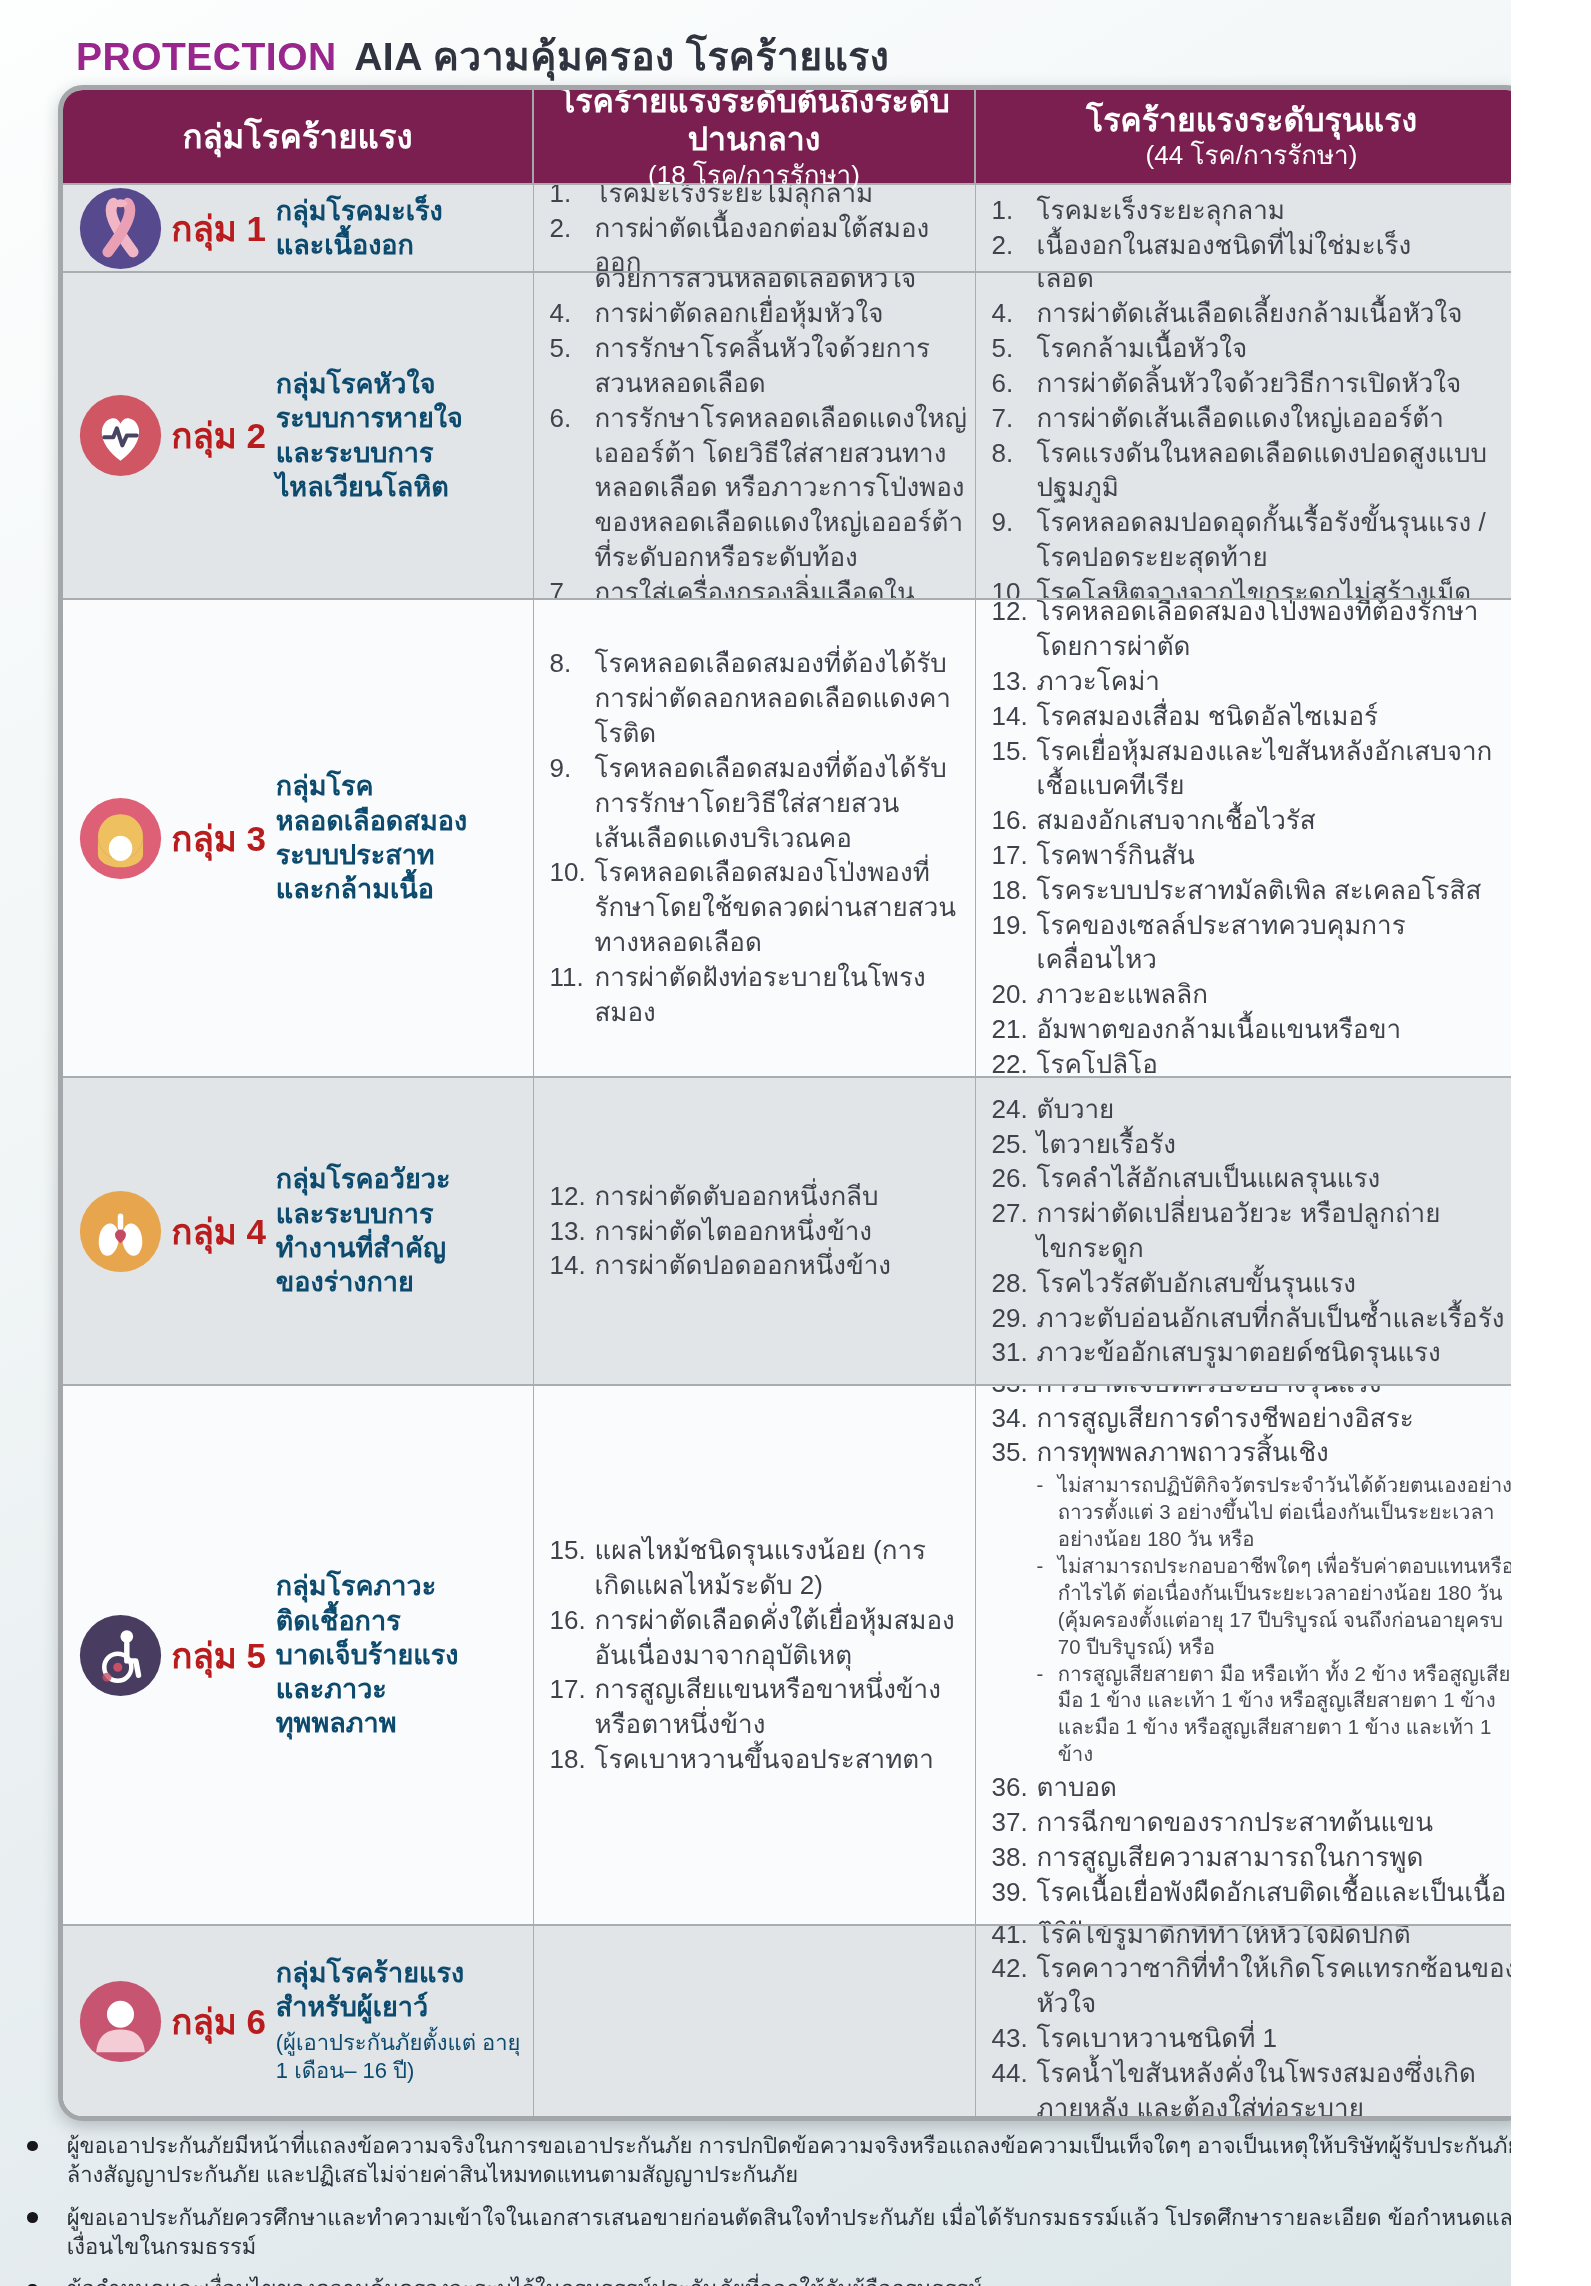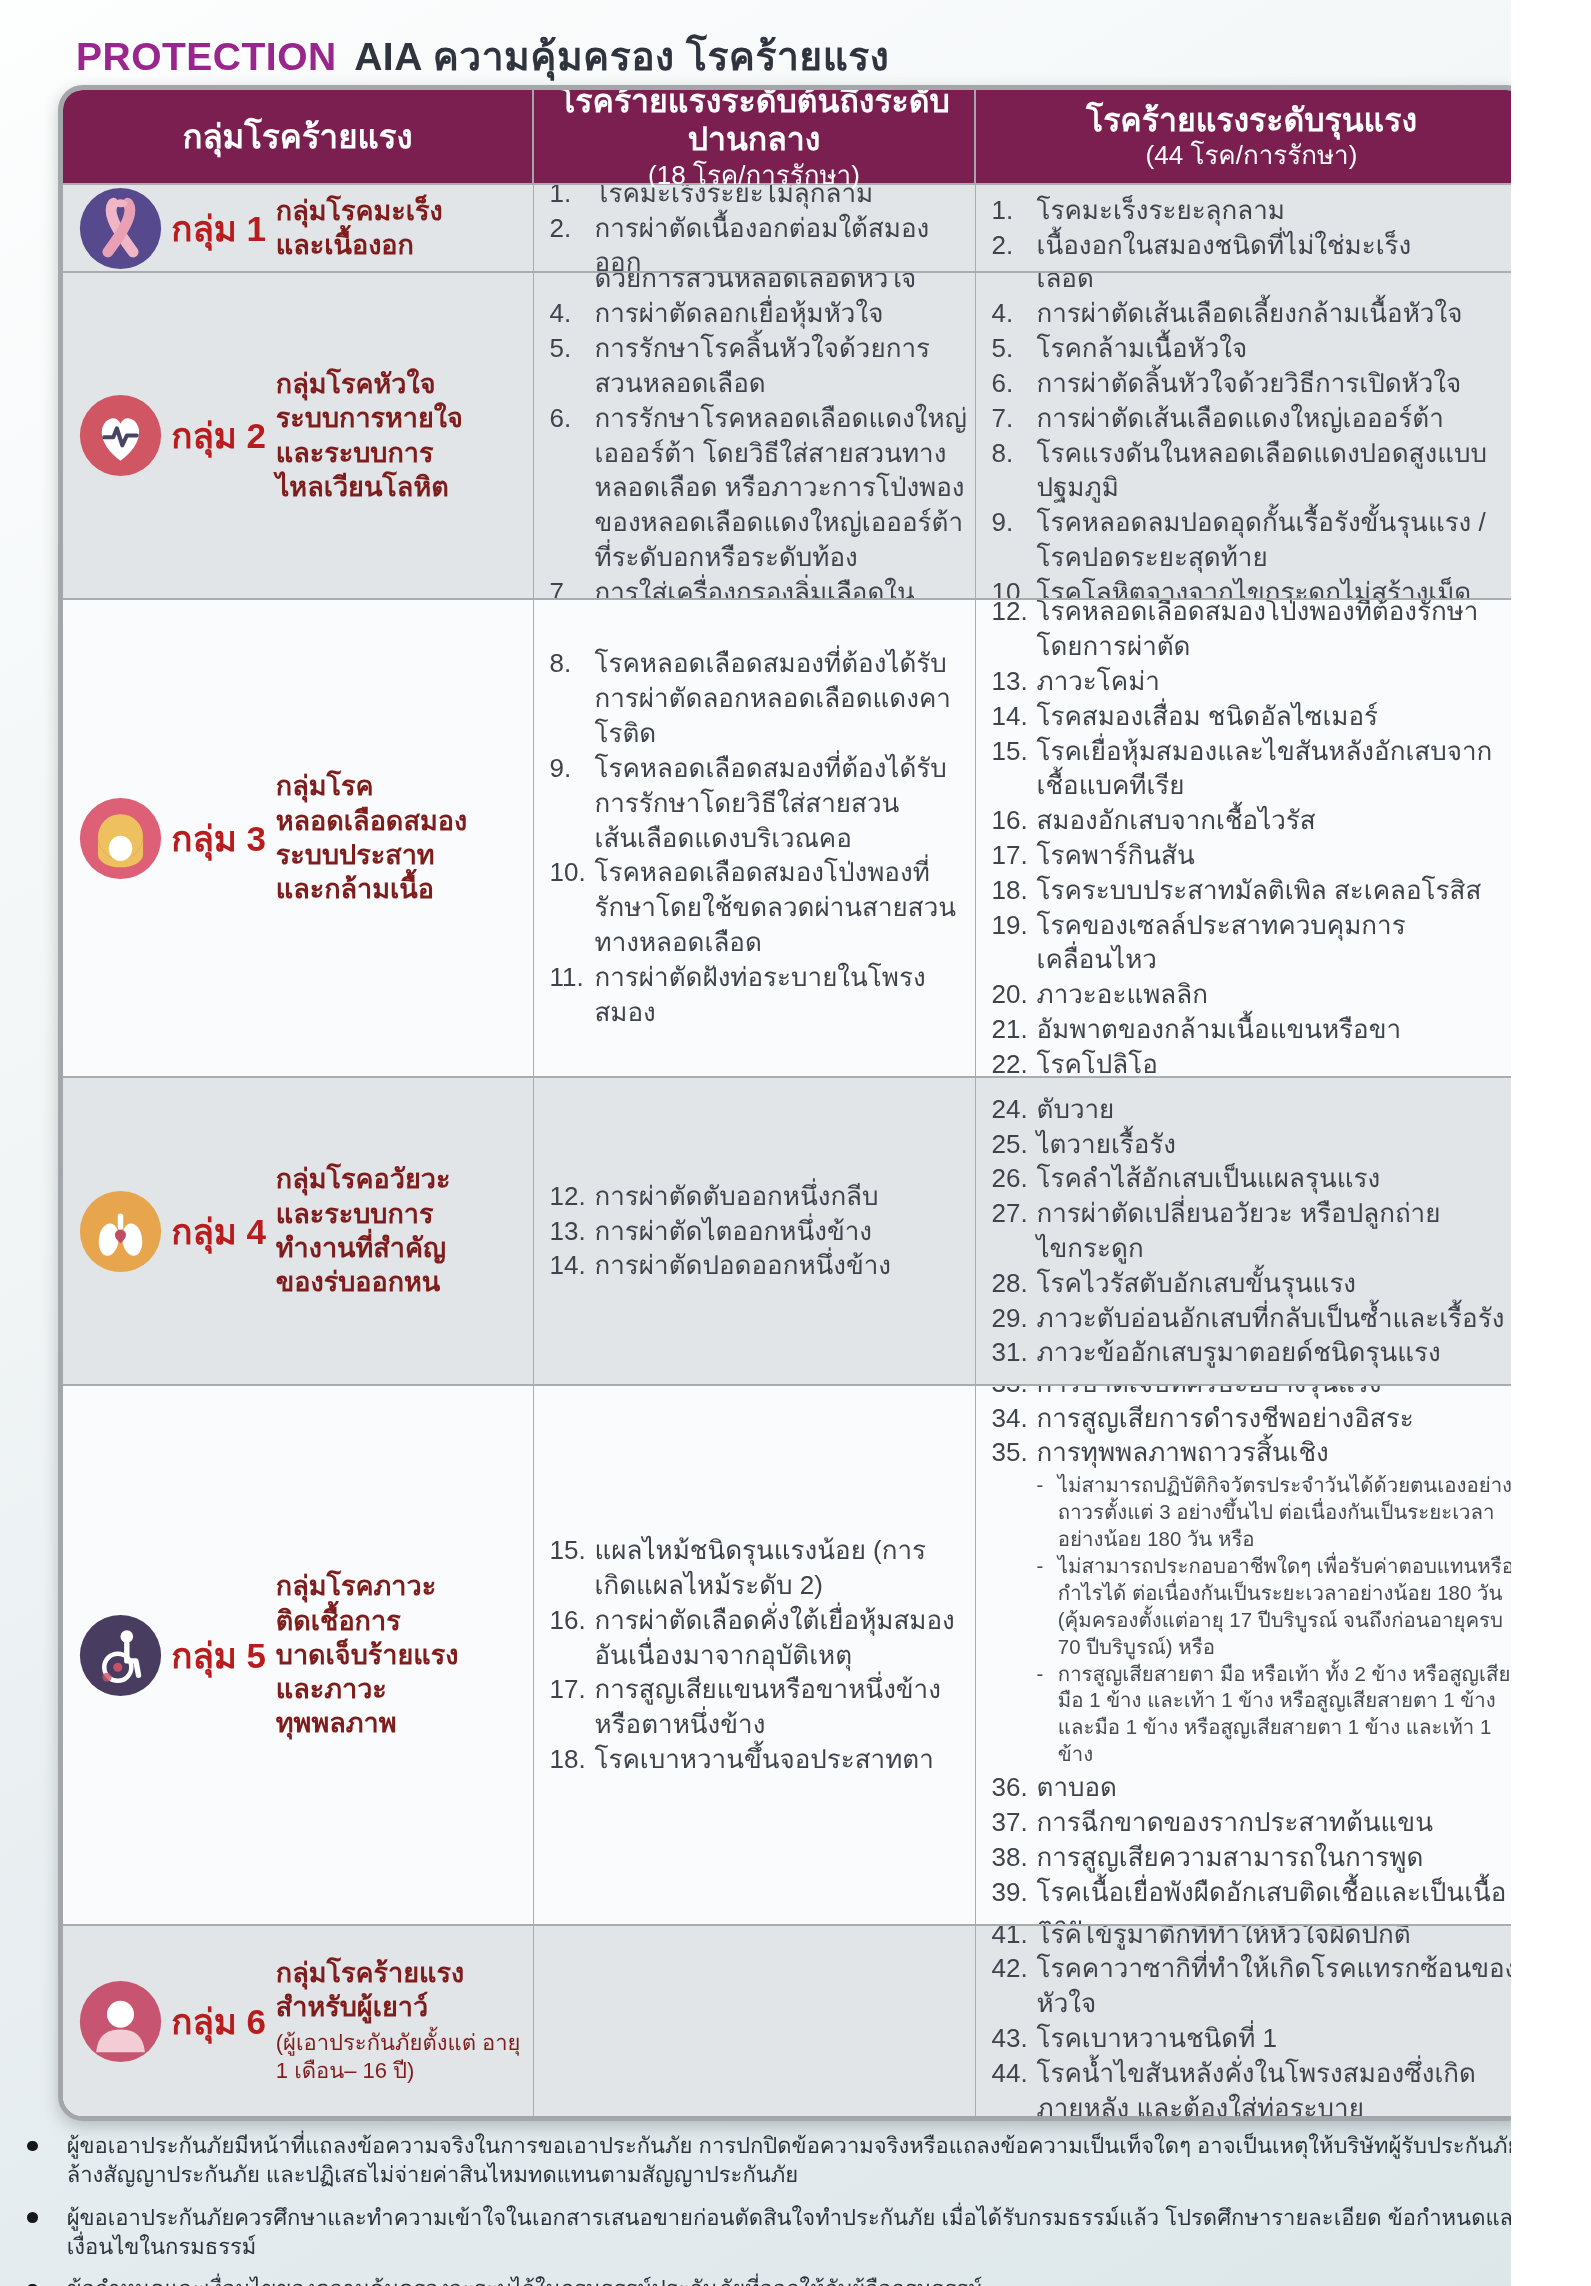--- a/index.html
+++ b/index.html
@@ -32,21 +32,21 @@
   .trow{display:grid;grid-template-columns:471px 442px 551px;border-top:2.9px solid #a9adb0;}
   .trow.shaded{background:#E1E5E8;}
   .trow.plain{background:#FAFBFC;}
   .cell{border-right:1.9px solid #a9adb0;overflow:hidden;}
   .cell:last-child{border-right:none;}
 
   .gcell{display:flex;align-items:center;gap:9.7px;padding:5.8px 5.8px 5.8px 15.5px;}
   .gicon{flex:0 0 83px;height:83px;}
   .gicon svg{display:block;}
   .gno{font-size:35px;font-weight:bold;color:#b91c1c;white-space:nowrap;}
-  .glabel{font-size:27px;font-weight:bold;color:#7f1d1d;line-height:1.27;}
+  .glabel{font-size:27px;font-weight:bold;color:#0c4a6e;line-height:1.27;}
   .glabel .sub{font-size:22px;font-weight:normal;line-height:1.3;margin-top:3.9px;}
 
   .lcell{display:flex;flex-direction:column;justify-content:center;padding:11.6px 7.8px 11.6px 15.5px;}
   .li{display:flex;font-size:26px;line-height:1.34;color:#3f434c;}
   .li .n{flex:0 0 45px;}
   .li .t{flex:1;overflow-wrap:anywhere;}
   .subs{margin:1.9px 0 1.9px 45px;}
   .sb{display:flex;font-size:20.4px;line-height:1.32;color:#474b54;}
   .sb .d{flex:0 0 21.3px;}
   .sb .st{flex:1;overflow-wrap:anywhere;}
@@ -283,21 +283,21 @@
                 <ellipse cx="33" cy="55" rx="11" ry="18" fill="#ffffff" transform="rotate(7 33 55)"></ellipse>
                 <ellipse cx="59" cy="55" rx="11" ry="18" fill="#ffffff" transform="rotate(-7 59 55)"></ellipse>
                 <path d="M46 44 C52 44 54 50 50 55 C48 58 46 59 46 59 C46 59 44 58 42 55 C38 50 40 44 46 44 Z" fill="#C34A62"></path>
               </svg>
             </div>
             <div class="gno">กลุ่ม 4</div>
             <div class="glabel">
               <div>กลุ่มโรคอวัยวะ</div>
               <div>และระบบการ</div>
               <div>ทำงานที่สำคัญ</div>
-              <div>ของร่บออกหน</div>
+              <div>ของร่างกาย</div>
             </div>
           </div>
           <div class="cell lcell">
             <div class="li">
               <span class="n">12.</span>
               <span class="t">การผ่าตัดตับออกหนึ่งกลีบ</span>
             </div>
             <div class="li">
               <span class="n">13.</span>
               <span class="t">การผ่าตัดไตออกหนึ่งข้าง</span>

